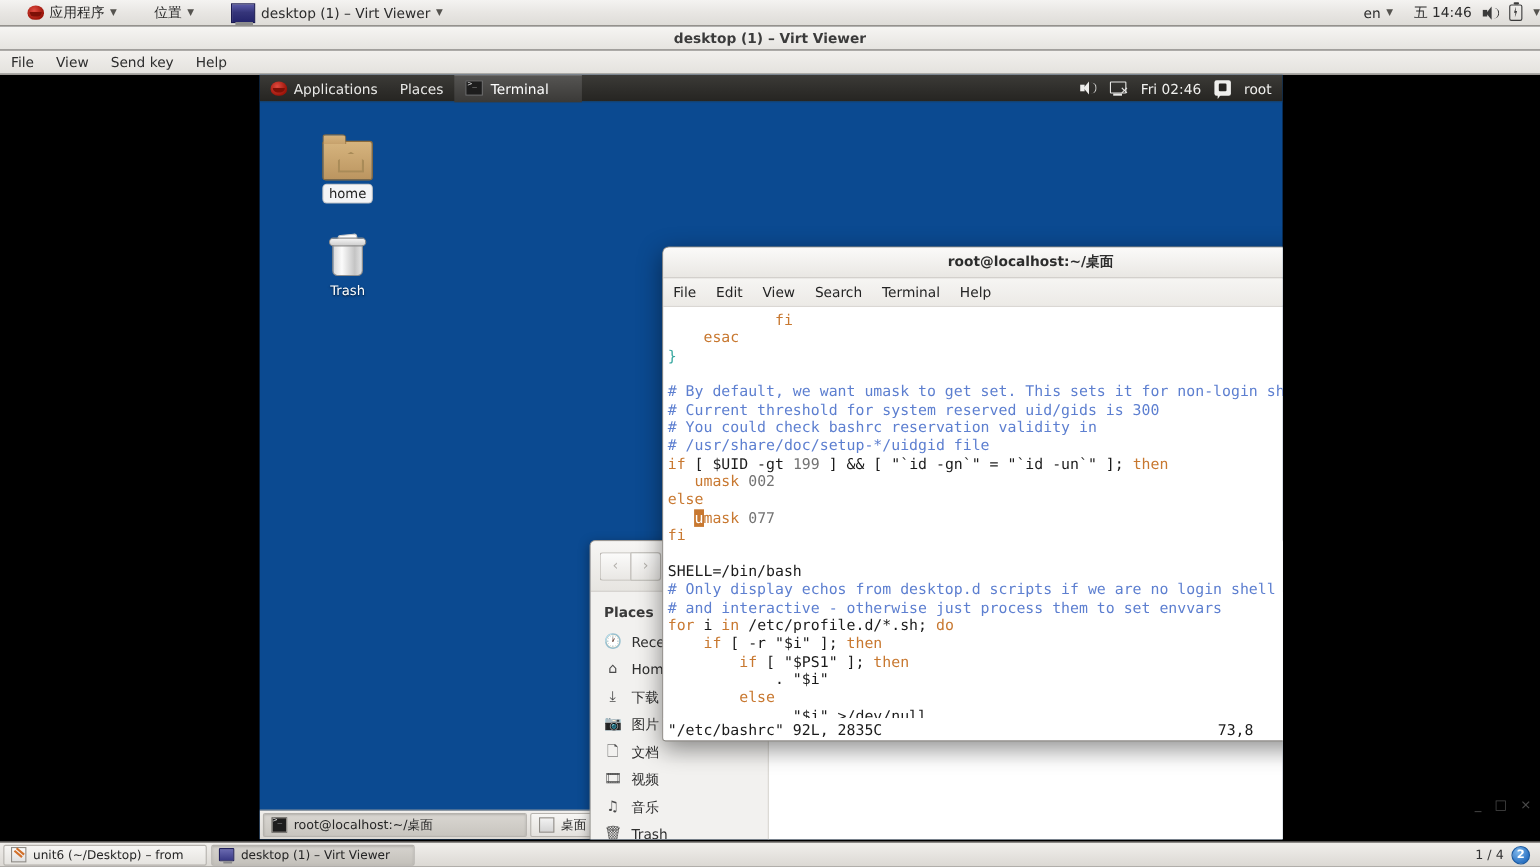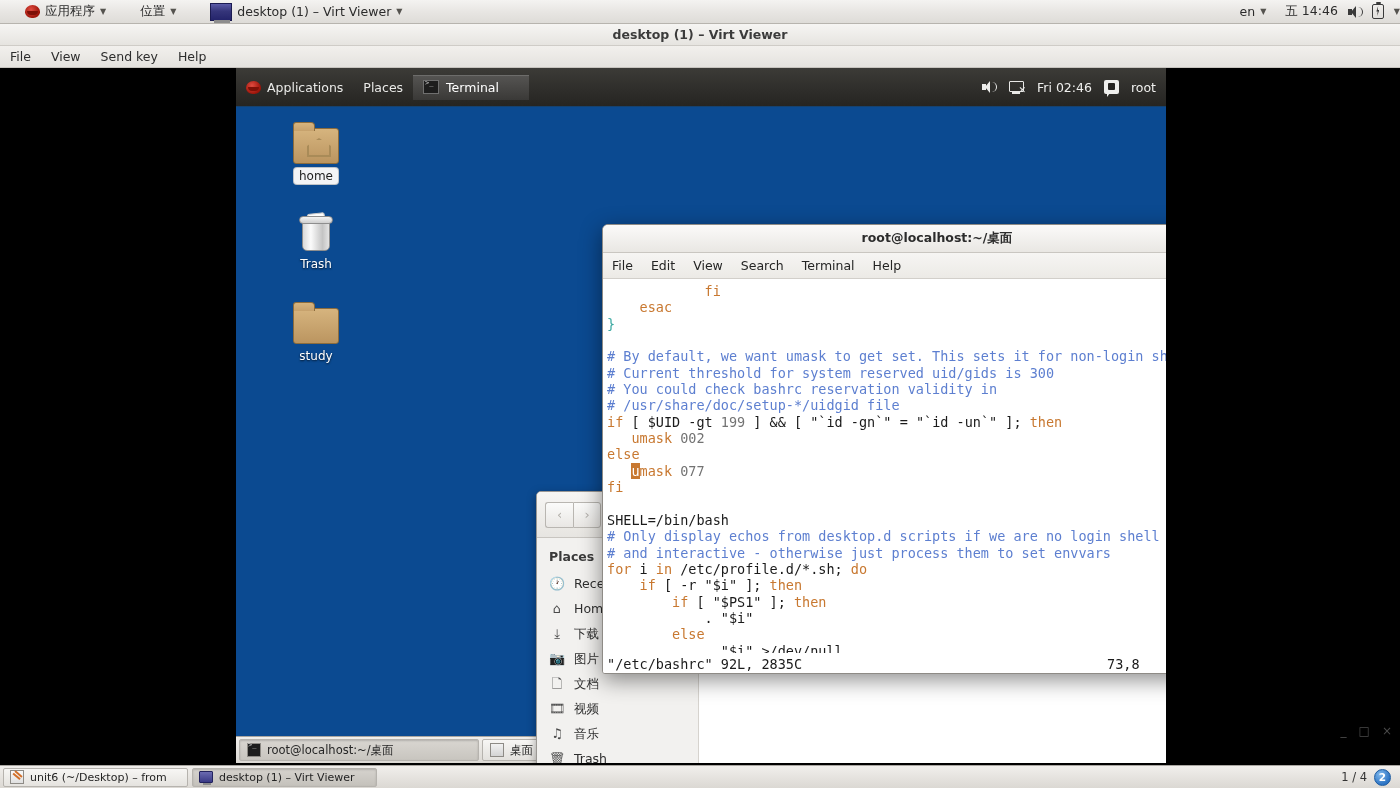--- a/index.html
+++ b/index.html
@@ -95,21 +95,21 @@
   .vv-menu span { padding: 0 10px; line-height: 22px; }
 
   
   #guest {
     position: absolute; left: 236px; top: 68px; width: 930px; height: 695px;
     background: #0b4a91;
     overflow: hidden;
   }
   
   .g-panel {
-    position:absolute; left:0; top:0; width:930px; height:39px;
+    position:absolute; left:0; top:0; width:930px; height:25px;
     background: linear-gradient(to bottom, #3c3b37 0%, #2f2e2b 55%, #262522 100%);
     border-bottom:1px solid #16426f;
     display:flex; align-items:center; color:#e9e9e7; font-size:12.5px;
   }
   .g-panel .gp { padding:0 10px; line-height:25px; display:flex; align-items:center; gap:6px;}
   .g-win {
     display:flex; align-items:center; gap:7px; padding:0 10px; height:25px;
     background: linear-gradient(to bottom, #565553, #3a3937);
     box-shadow: inset 0 1px 0 rgba(255,255,255,0.14);
     color:#ffffff; min-width:116px;
@@ -406,26 +406,20 @@
     <div class="dicon" style="left:44px; top:136px;">
       <div class="glyph">
         <div class="trashcan">
             <div class="paper"></div>
             <div class="body"></div>
             <div class="lid"></div>
           </div>
       </div>
       <div class="lbl">Trash</div>
     </div>
-    <div class="dicon" style="left:44px; top:228px;">
-      <div class="glyph">
-          <div class="folder"></div>
-        </div>
-      <div class="lbl">study</div>
-    </div>
 
     <div class="g-taskbar">
       <div class="tb-win active" style="width:240px;">
         <span class="tb-ic term"></span>
         <span>root@localhost:~/桌面</span>
       </div>
       <div class="tb-win" style="width:240px;">
         <span class="tb-ic fm"></span>
         <span>桌面</span>
       </div>

